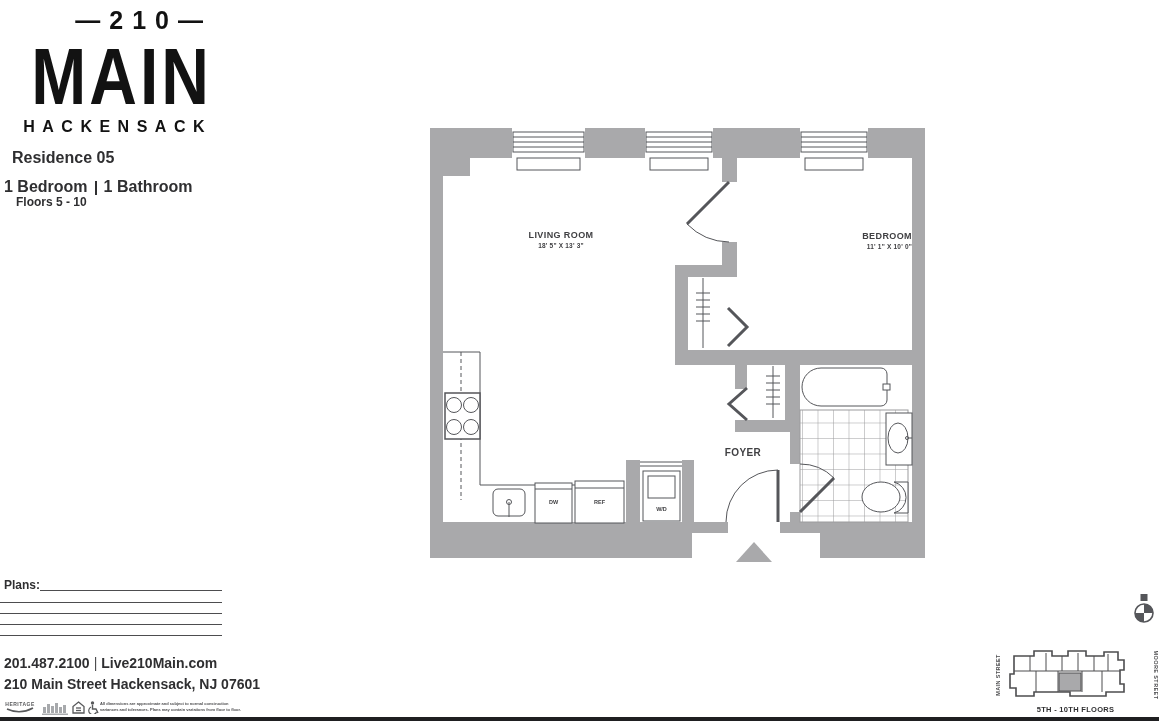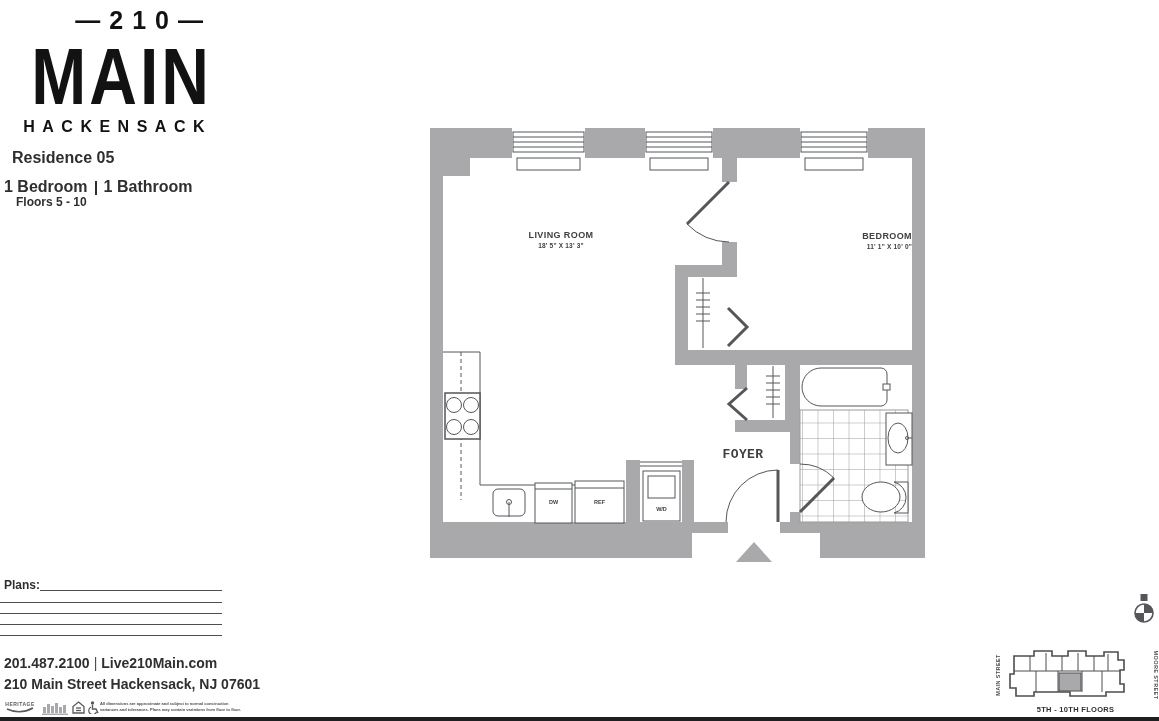--- a/index.html
+++ b/index.html
@@ -216,21 +216,21 @@
 
   <div class="room-label" style="left:56px;top:102px;width:150px;">
     <div class="room-name">LIVING ROOM</div>
     <div class="room-dims">18' 5" X 13' 3"</div>
   </div>
   <div class="room-label" style="left:332px;top:103px;width:150px;text-align:right;">
     <div class="room-name">BEDROOM</div>
     <div class="room-dims">11' 1" X 10' 0"</div>
   </div>
   <div class="room-label" style="left:283px;top:319px;width:60px;">
-    <div class="room-name" style="font-size:13px;font-family:Liberation Mono, monospace;">FOYER</div>
+    <div class="room-name" style="font-size:10px;">FOYER</div>
   </div>
   <div class="small-label" style="left:105px;top:371px;width:37px;">DW</div>
   <div class="small-label" style="left:145px;top:371px;width:49px;">REF</div>
   <div class="small-label" style="left:213px;top:378px;width:37px;">W/D</div>
 </div>
 
 <div class="abs notes-label">Plans:</div>
 <div class="note-line" style="left:40px;top:590px;width:182px;"></div>
 <div class="note-line" style="left:0px;top:602px;width:222px;"></div>
 <div class="note-line" style="left:0px;top:613px;width:222px;"></div>

